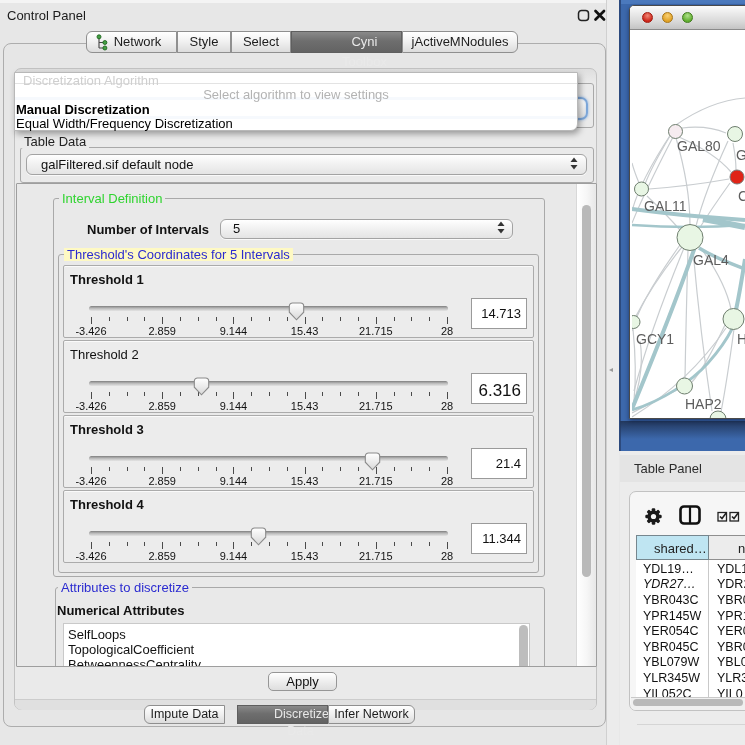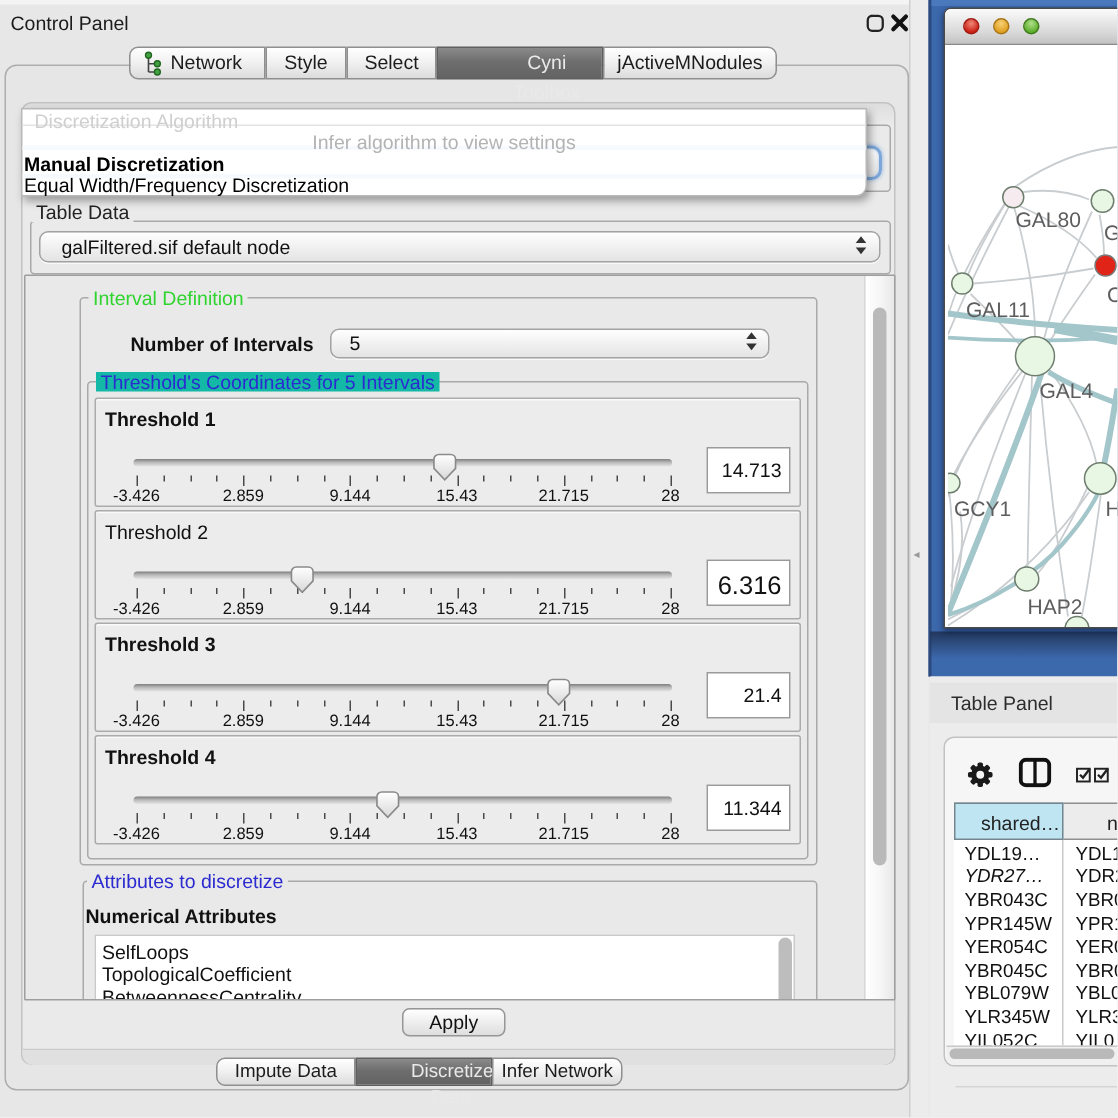--- a/index.html
+++ b/index.html
@@ -54,21 +54,21 @@
 <div class="groupbox" style="left:36px;top:14px;width:490px;height:377px;"></div>
 <div class="gtitle" style="left:42px;top:8px;font-size:13px;color:#2fd42f;background:#e9e9e9;">Interval Definition</div>
 <div class="t" style="left:70px;top:39px;font-size:13px;font-weight:bold;color:#111;">Number of Intervals</div>
 <div class="combo" style="left:203px;top:35px;width:291px;height:18px;"></div>
 <div class="t" style="left:216px;top:38px;font-size:13px;color:#111;">5</div>
 <svg class="abs" style="left:477px;top:36px;" width="14" height="15" viewBox="0 0 14 15">
         <path d="M7 1.5 L10.5 6 H3.5 Z" fill="#333"></path>
         <path d="M7 13.5 L10.5 9 H3.5 Z" fill="#333"></path>
       </svg>
 <div class="groupbox" style="left:41px;top:70px;width:479px;height:317px;"></div>
-<div class="gtitle" style="left:47px;top:64px;font-size:13px;color:#2b2bd0;background:#14b8a6;">Threshold's Coordinates for 5 Intervals</div>
+<div class="gtitle" style="left:47px;top:64px;font-size:13px;color:#2b2bd0;background:#fef9c3;">Threshold's Coordinates for 5 Intervals</div>
 <div class="abs" style="left:46px;top:81px;width:471px;height:73px;background:#ececec;border:1px solid #ababab;border-radius:2px;box-sizing:border-box;box-shadow:inset 0 1px 0 #fafafa;"></div>
 <div class="t" style="left:53px;top:89px;font-size:13px;font-weight:bold;color:#111;">Threshold 1</div>
 <div class="abs" style="left:72px;top:122px;width:359px;height:4.5px;border-radius:3px;background:linear-gradient(#7e7e7e,#b9b9b9 45%,#e4e4e4);"></div>
 <div class="abs" style="left:74.0px;top:133px;width:1px;height:7px;background:#4a4a4a;"></div>
 <div class="abs" style="left:91.8px;top:133px;width:1px;height:4px;background:#4a4a4a;"></div>
 <div class="abs" style="left:109.6px;top:133px;width:1px;height:4px;background:#4a4a4a;"></div>
 <div class="abs" style="left:127.4px;top:133px;width:1px;height:4px;background:#4a4a4a;"></div>
 <div class="abs" style="left:145.2px;top:133px;width:1px;height:7px;background:#4a4a4a;"></div>
 <div class="abs" style="left:163.0px;top:133px;width:1px;height:4px;background:#4a4a4a;"></div>
 <div class="abs" style="left:180.8px;top:133px;width:1px;height:4px;background:#4a4a4a;"></div>
@@ -231,30 +231,30 @@
 <div class="t" style="left:40px;top:420px;font-size:13px;font-weight:bold;color:#111;">Numerical Attributes</div>
 <div class="abs" style="left:46px;top:439px;width:467px;height:60px;background:#ffffff;border:1px solid #c9c9c9;box-sizing:border-box;"></div>
 <div class="t" style="left:51px;top:444px;font-size:13px;color:#111;">SelfLoops</div>
 <div class="t" style="left:51px;top:459px;font-size:13px;color:#111;">TopologicalCoefficient</div>
 <div class="t" style="left:51px;top:474px;font-size:13px;color:#111;">BetweennessCentrality</div>
 <div class="abs" style="left:502px;top:441px;width:9px;height:60px;background:#bdbdbd;border-radius:4.5px;"></div>
 </div>
 <div class="abs" style="left:268px;top:672px;width:69px;height:19px;border:1px solid #969696;border-radius:5px;background:linear-gradient(#ffffff,#eeeeee 50%,#dedede);box-sizing:border-box;text-align:center;font-size:13px;line-height:17px;color:#111;">Apply</div>
 <div class="abs" style="left:15px;top:699px;width:581px;height:10px;background:#e0e0e0;border-top:1px solid #cccccc;border-radius:0 0 7px 7px;"></div>
 <div class="abs" style="left:144px;top:705px;width:271px;height:19px;">
-<div class="seg" style="left:0px;width:93px;border-radius:6px 0 0 6px;font-size:12.5px;line-height:17px;">Impute Data</div>
+<div class="seg" style="left:0px;width:81px;border-radius:6px 0 0 6px;font-size:12.5px;line-height:17px;">Impute Data</div>
 <div class="seg dark" style="left:93px;width:91px;font-size:12.5px;line-height:17px;">Discretize Data</div>
 <div class="seg" style="left:184px;width:87px;border-radius:0 6px 6px 0;font-size:12.5px;line-height:17px;">Infer Network</div>
 </div>
 <div class="abs" style="left:14px;top:72px;width:564px;height:59px;background:#ffffff;border:1px solid #b8b8b8;border-radius:0 0 7px 0;box-sizing:border-box;box-shadow:2px 3px 6px rgba(0,0,0,0.35);"></div>
 <div class="abs" style="left:15px;top:83px;width:562px;height:1px;background:#e3e3e3;"></div>
 <div class="abs" style="left:15px;top:97px;width:562px;height:3px;background:#f6f9fd;"></div>
 <div class="abs" style="left:15px;top:116px;width:562px;height:3px;background:#f6f9fd;"></div>
 <div class="t" style="left:23px;top:74px;font-size:13px;color:#cfcfcf;">Discretization Algorithm</div>
-<div class="t" style="left:14px;top:88px;width:564px;text-align:center;font-size:13px;color:#b3b3b3;">Infer algorithm to view settings</div>
+<div class="t" style="left:14px;top:88px;width:564px;text-align:center;font-size:13px;color:#b3b3b3;">Select algorithm to view settings</div>
 <div class="t" style="left:16px;top:103px;font-size:13px;font-weight:bold;color:#000;">Manual Discretization</div>
 <div class="t" style="left:16px;top:117px;font-size:13px;color:#000;">Equal Width/Frequency Discretization</div>
 <div class="abs" style="left:606px;top:0;width:13px;height:745px;background:#ececec;border-left:1px solid #d0d0d0;box-sizing:border-box;"></div>
 <div class="t" style="left:609px;top:366px;font-size:8px;color:#9a9a9a;">◂</div>
 <div class="abs" style="left:619px;top:0;width:126px;height:451px;background:#3c68ac;"></div>
 <div class="abs" style="left:619px;top:0;width:2px;height:451px;background:#2c4a7e;"></div>
 <div class="abs" style="left:621px;top:0;width:124px;height:4px;background:#4b79bd;"></div>
 <div class="abs" style="left:620px;top:421px;width:125px;height:18px;background:linear-gradient(#22375c,rgba(60,104,172,0));"></div>
 <div class="abs" style="left:629px;top:5px;width:128px;height:414px;border:1px solid #4a4a4a;border-radius:5px 0 0 0;box-sizing:border-box;background:#fff;box-shadow:0 2px 4px rgba(10,25,60,0.6);overflow:hidden;padding-left:23px;">
 <div class="abs" style="left:0;top:0;width:116px;height:23px;background:linear-gradient(#fbfbfb,#d7d7d7 70%,#c3c3c3);border-bottom:1px solid #8a8a8a;"></div>

